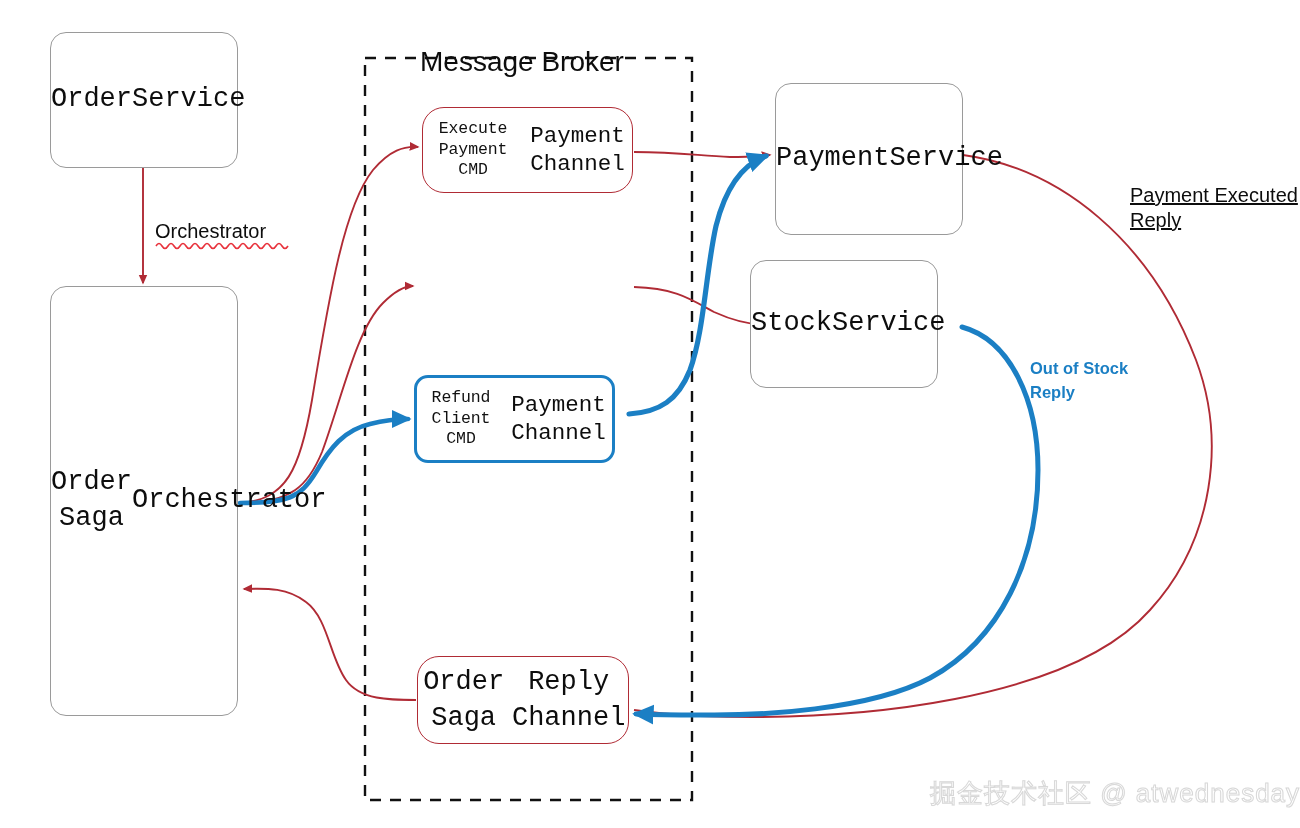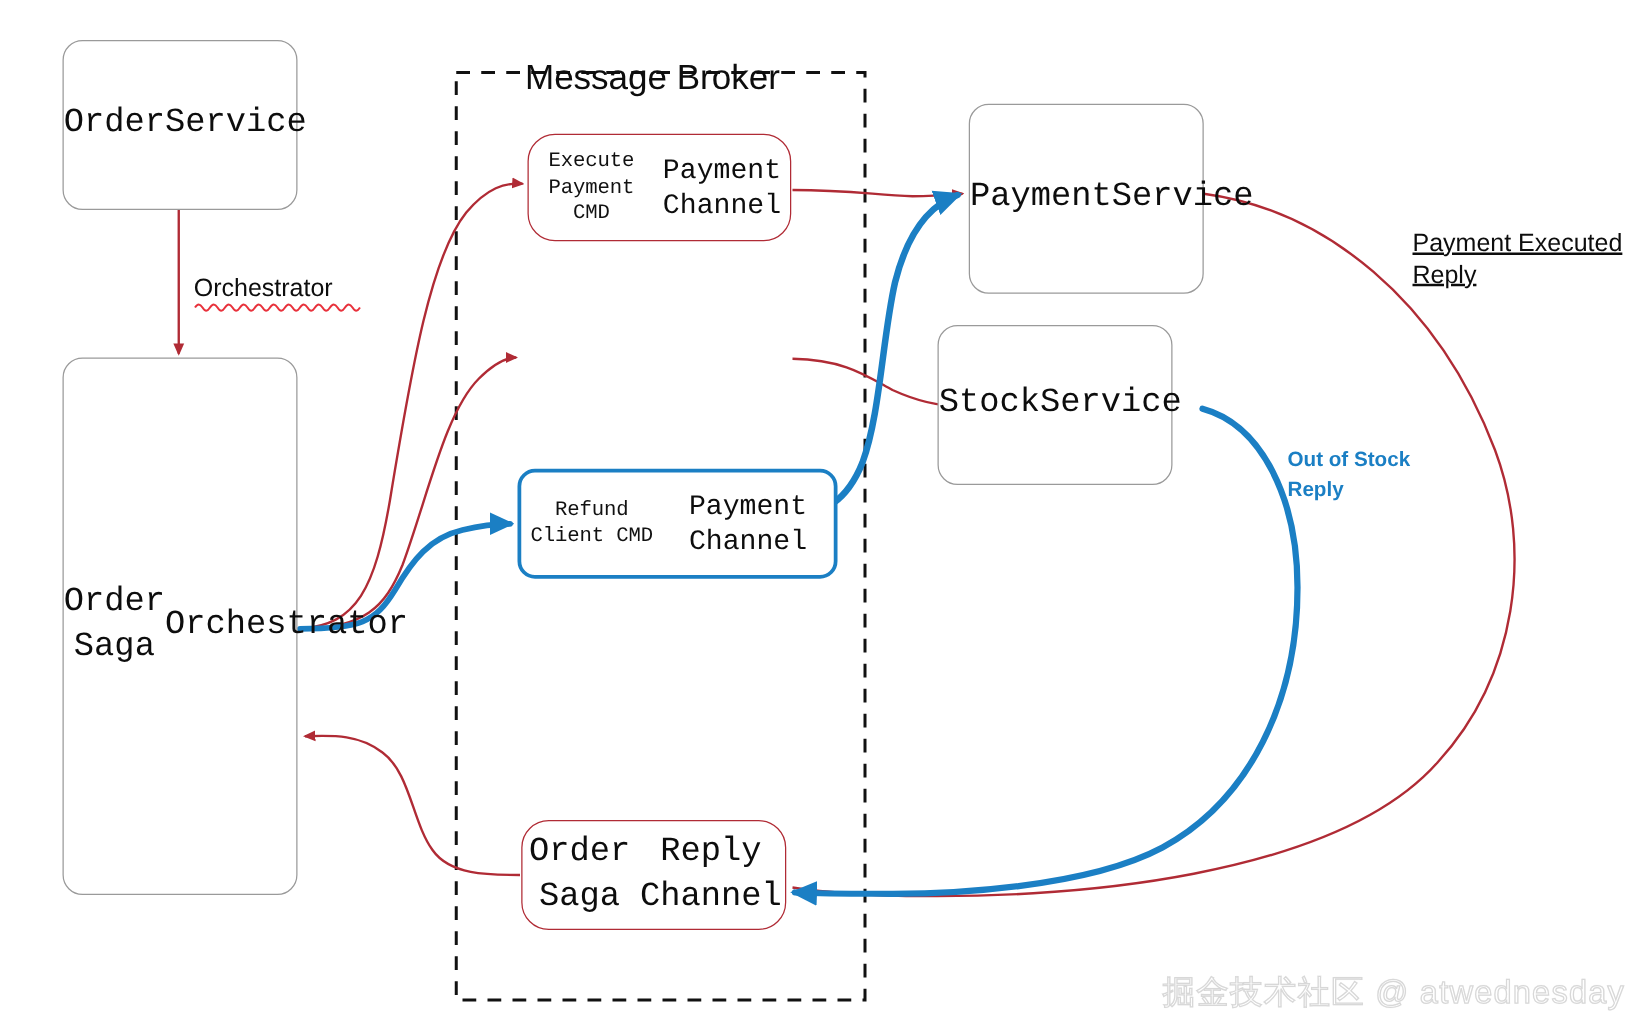--- a/index.html
+++ b/index.html
@@ -167,21 +167,21 @@
     <div>Stock</div>
     <div>Service</div>
   </div>
 
   <div class="node channel" style="left:422px; top:107px; width:211px; height:86px;">
     <div class="cmd-line">Execute Payment CMD</div>
     <div class="chan-line">Payment Channel</div>
   </div>
 
 
-  <div class="node channel-blue" style="left:414px; top:375px; width:256px; height:88px;">
+  <div class="node channel-blue" style="left:414px; top:375px; width:201px; height:88px;">
     <div class="cmd-line">Refund Client CMD</div>
     <div class="chan-line">Payment Channel</div>
   </div>
 
   <div class="node channel" style="left:417px; top:656px; width:212px; height:88px;">
     <div class="big2">Order Saga</div>
     <div class="big2">Reply Channel</div>
   </div>
 
   <div class="broker-title" style="left:420px; top:18px;margin-top:28px;">Message Broker</div>

